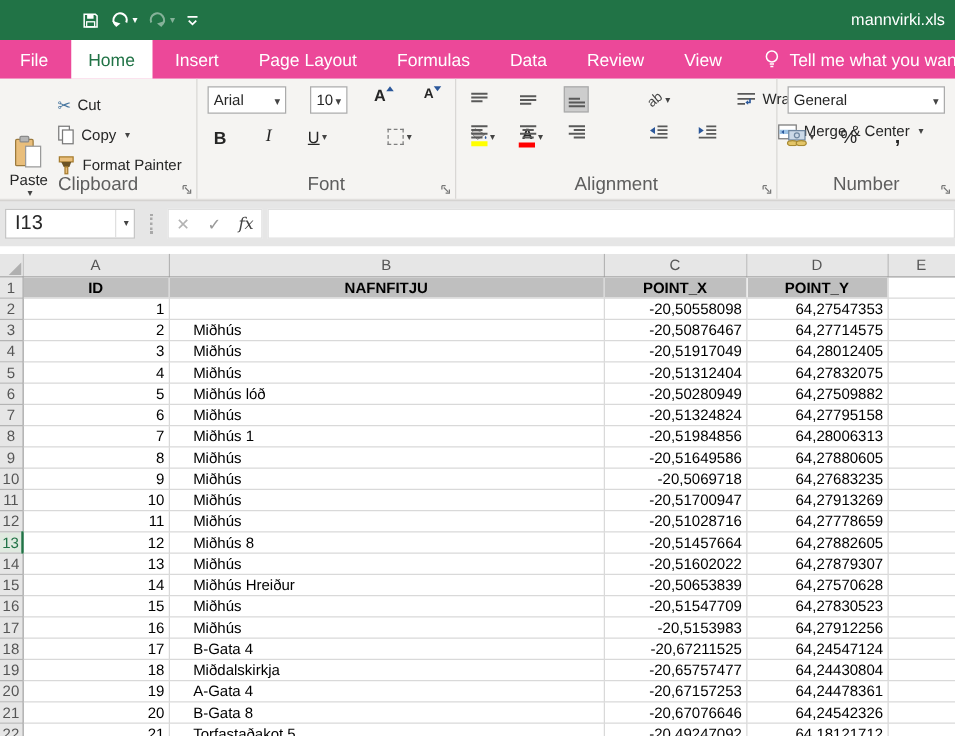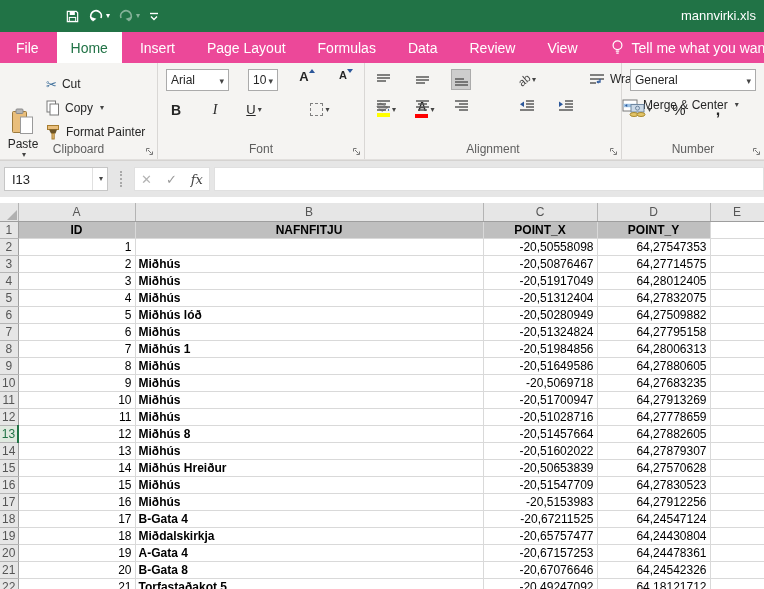--- a/index.html
+++ b/index.html
@@ -18,21 +18,21 @@
 
   
   .tabbar { position:absolute; top:32px; left:0; right:0; height:31px; background:#ec4899; display:flex; align-items:stretch; color:#fff; font-size:14px; }
   .tab { display:flex; align-items:center; padding:0 14px; margin:0 2px; cursor:pointer; white-space:nowrap; }
   .tab.active { background:#fff; color:#217346; }
   .tellme { display:flex; align-items:center; gap:7px; padding:0 10px; margin-left:6px; white-space:nowrap; cursor:pointer; }
 
   
   .ribbon { position:absolute; top:63px; left:0; right:0; height:97px; background:#F5F4F2; display:flex; border-bottom:1px solid #E2E0DE; }
   .rgroup { position:relative; height:100%; border-right:1px solid #D9D7D5; padding-top:6px; }
-  .rgroup .glabel { position:absolute; bottom:3px; left:0; right:0; text-align:center; font-size:12px; color:#5E5E5E; }
+  .rgroup .glabel { position:absolute; bottom:3px; left:0; right:0; text-align:center; font-size:15px; color:#5E5E5E; }
   .launcher { position:absolute; right:3px; bottom:3px; cursor:pointer; }
   .g-clip { width:158px; display:flex; }
   .g-font { width:207px; }
   .g-align { width:257px; }
   .g-num  { width:142px; border-right:none; }
 
   .paste { width:46px; display:flex; flex-direction:column; align-items:center; padding-top:4px; cursor:pointer;justify-content:flex-end; }
   .paste span { font-size:12px; color:#262626; margin-top:2px; }
   .clipcol { display:flex; flex-direction:column; justify-content:flex-start; gap:4px; padding-top:5px; }
   .smallbtn { display:flex; align-items:center; gap:5px; font-size:12px; color:#262626; cursor:pointer; white-space:nowrap; height:20px; }
@@ -57,41 +57,41 @@
   .caret.up { border-bottom:4px solid #2B579A; }
   .caret.down { border-top:4px solid #2B579A; }
   .pct { font-size:15px; color:#262626; }
   .comma { font-size:16px; font-weight:bold; color:#262626; }
   .decstack { display:flex; flex-direction:column; font-size:7.5px; line-height:1.15; color:#262626; align-items:flex-start; }
   .decstack b { color:#2B579A; font-weight:bold; }
   .ab-rot { display:inline-block; transform:rotate(-40deg); font-size:11px; color:#444; }
 
   
   .fbar { position:absolute; top:160px; left:0; right:0; height:37px; background:#E6E6E6; display:flex; align-items:center; border-top:1px solid #D5D3D1; }
-  .namebox { margin-left:4px; width:104px; height:24px; background:#fff; border:1px solid #C6C6C6; display:flex; align-items:center; justify-content:space-between; font-size:13px; color:#262626; padding-left:7px; cursor:text; }
+  .namebox { margin-left:4px; width:104px; height:24px; background:#fff; border:1px solid #C6C6C6; display:flex; align-items:center; justify-content:space-between; font-size:16px; color:#262626; padding-left:7px; cursor:text; }
   .namebox .dd { border-left:1px solid #E0E0E0; align-self:stretch; display:flex; align-items:center; padding:0 4px; cursor:pointer; }
   .dotsep { width:2px; height:16px; border-left:2px dotted #A9A9A9; margin:0 12px; cursor:col-resize; }
   .fxpanel { background:#fff; height:24px; display:flex; align-items:center; border:1px solid #E0E0E0; padding:0 6px; gap:14px; }
   .fxpanel .x { color:#B3B3B3; font-size:13px; cursor:pointer; }
   .fxpanel .ck { color:#9a9a9a; font-size:13px; cursor:pointer; }
   .fxpanel .fx { font-family:"DejaVu Serif",serif; font-style:italic; font-size:13px; color:#444; cursor:pointer; }
   .finput { flex:1; height:24px; background:#fff; border:1px solid #E0E0E0; margin-left:4px; font-size:12px; color:#262626; cursor:text; }
 
   
   .gridwrap { position:absolute; top:203px; left:0; width:764px; bottom:0; overflow:hidden; background:#fff; }
   table.sheet { border-collapse:collapse; table-layout:fixed; width:764px; }
   .sheet th, .sheet td { padding:0; font-weight:normal; overflow:hidden; white-space:nowrap; }
   .sheet .colhdr th { height:18px; background:#E6E6E6; border-right:1px solid #B4B4B4; border-bottom:1px solid #9E9E9E; font-size:12px; color:#565656; text-align:center; cursor:pointer; }
   .sheet th.rowhdr { background:#E6E6E6; border-right:1px solid #9E9E9E; border-bottom:1px solid #B4B4B4; font-size:12px; color:#565656; text-align:center; cursor:pointer; }
   .sheet th.rowhdr.selrow { background:#E0EAE0; color:#217346; border-right:2px solid #217346; }
   .sheet td { height:17px; border-right:1px solid #D9D9D9; border-bottom:1px solid #D9D9D9; font-size:12px; color:#000; cursor:cell; }
   .sheet tr { height:17px; }
   .sheet tr.colhdr { height:18px; }
   .sheet td.num { text-align:right; padding-right:3px; }
-  .sheet td.txt { text-align:left; padding-left:3px;font-weight:bold; }
+  .sheet td.txt { text-align:left; padding-left:19px; }
   .sheet td.hfill { background:#BFBFBF; font-weight:bold; text-align:center; }
   .corner { position:relative; background:#E6E6E6; border-right:1px solid #9E9E9E; border-bottom:1px solid #9E9E9E; cursor:pointer; }
   .corner .tri { position:absolute; right:1px; bottom:1px; width:0; height:0; border-left:10px solid transparent; border-bottom:10px solid #B0B0B0; }
 
   svg { display:block; }
 </style>
 </head>
 <body>
 
 <div id="app">

